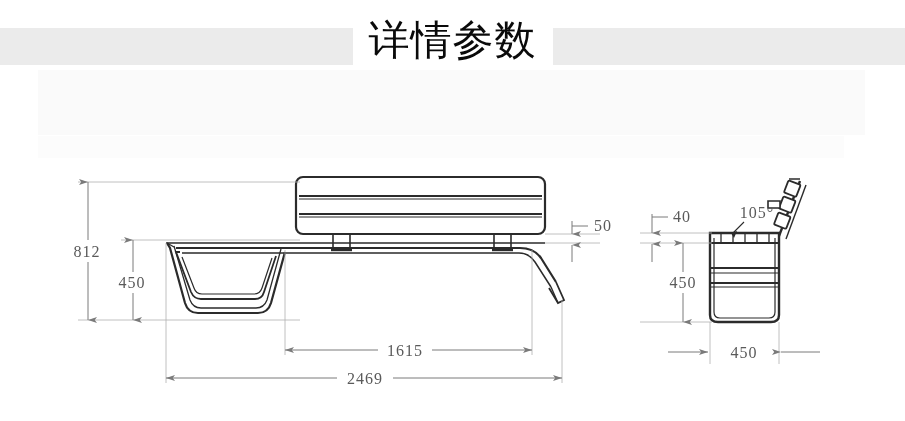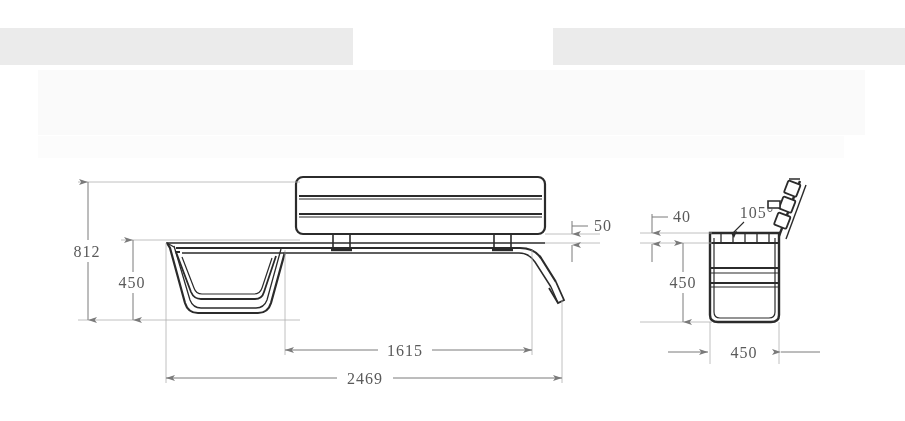--- a/index.html
+++ b/index.html
@@ -78,20 +78,21 @@
     letter-spacing: 1px;
   }
 </style>
 </head>
 <body>
 
 <div id="page">
 
   <div class="header-band"></div>
   <div class="header-band-gap"></div>
+  <div class="page-title">详情参数</div>
 
   <div class="soft-panel"></div>
   <div class="soft-panel-2"></div>
 
   <svg id="drawing" viewBox="0 0 905 421">
 
     <defs>
       <marker id="ar-r" markerWidth="9" markerHeight="7" refX="9" refY="3.5" orient="auto">
         <path d="M0,0.6 L9,3.5 L0,6.4 L2.2,3.5 Z" fill="#7a7a7a"></path>
       </marker>

